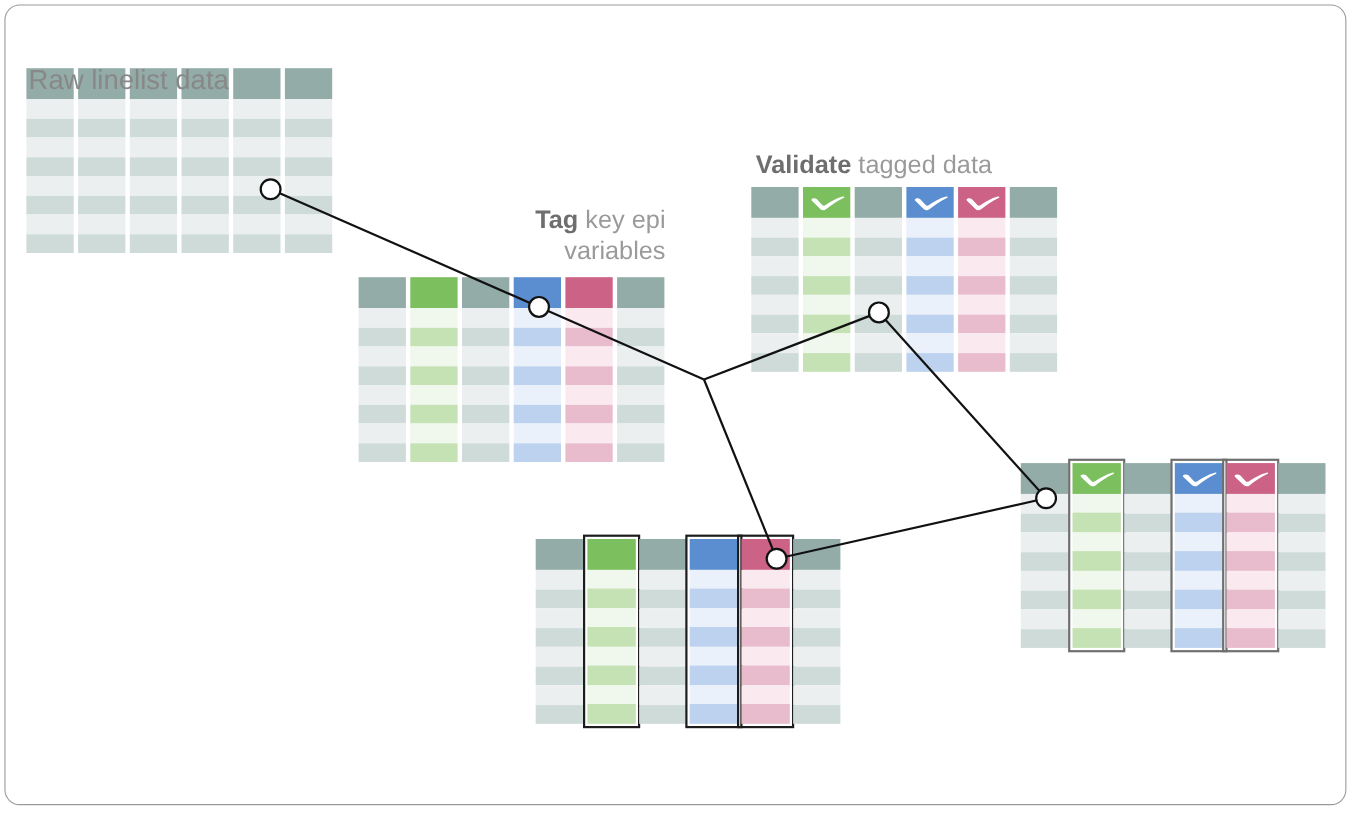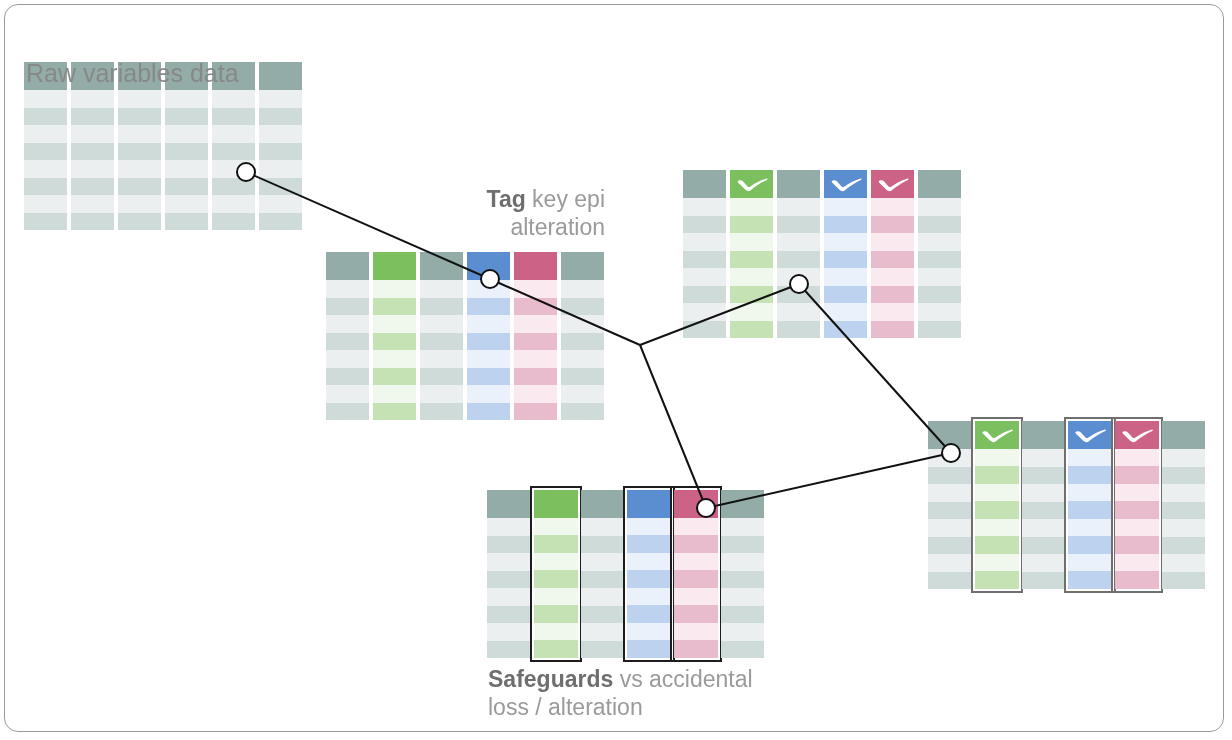--- a/index.html
+++ b/index.html
@@ -506,29 +506,28 @@
           <div class="cell r-b" style="height: 17.5px;"></div>
           <div class="cell r-a" style="height: 17.5px;"></div>
           <div class="cell r-b" style="height: 17.5px;"></div>
           <div class="cell r-a" style="height: 17.5px;"></div>
           <div class="cell r-b" style="height: 17.5px;"></div>
         </div>
       </div>
     </div>
 
   <div class="label" id="label-raw">
-    <span>Raw variables data</span>
+    <span>Raw linelist data</span>
   </div>
 
   <div class="label" id="label-tag"><b>Tag</b><span class="lt"> key epi
-alteration</span></div>
-
-
-  <div class="label" id="label-safeguards"><b>Safeguards</b><span class="lt"> vs accidental
-loss / alteration</span></div>
+variables</span></div>
+
+  <div class="label" id="label-validate"><b>Validate</b><span class="lt"> tagged data</span></div>
+
 
 
   <svg id="connectors" viewBox="0 0 1232 740">
       <line x1="246" y1="172" x2="490" y2="279" stroke="#111111" stroke-width="2"></line>
       <line x1="490" y1="279" x2="640" y2="345" stroke="#111111" stroke-width="2"></line>
       <line x1="640" y1="345" x2="799" y2="284" stroke="#111111" stroke-width="2"></line>
       <line x1="640" y1="345" x2="706" y2="508" stroke="#111111" stroke-width="2"></line>
       <line x1="799" y1="284" x2="951" y2="453" stroke="#111111" stroke-width="2"></line>
       <line x1="706" y1="508" x2="951" y2="453" stroke="#111111" stroke-width="2"></line>
       <circle cx="246" cy="172" r="9" fill="#ffffff" stroke="#111111" stroke-width="2"></circle>

